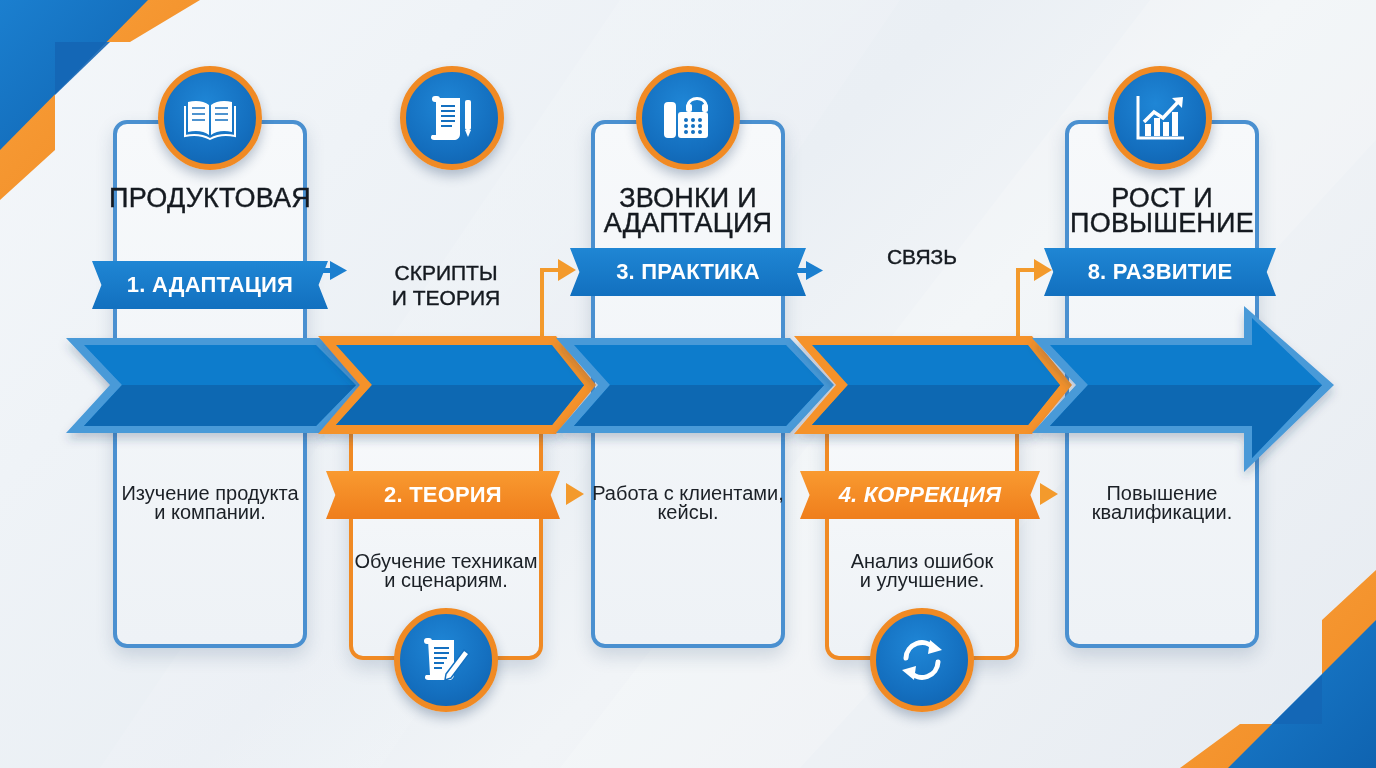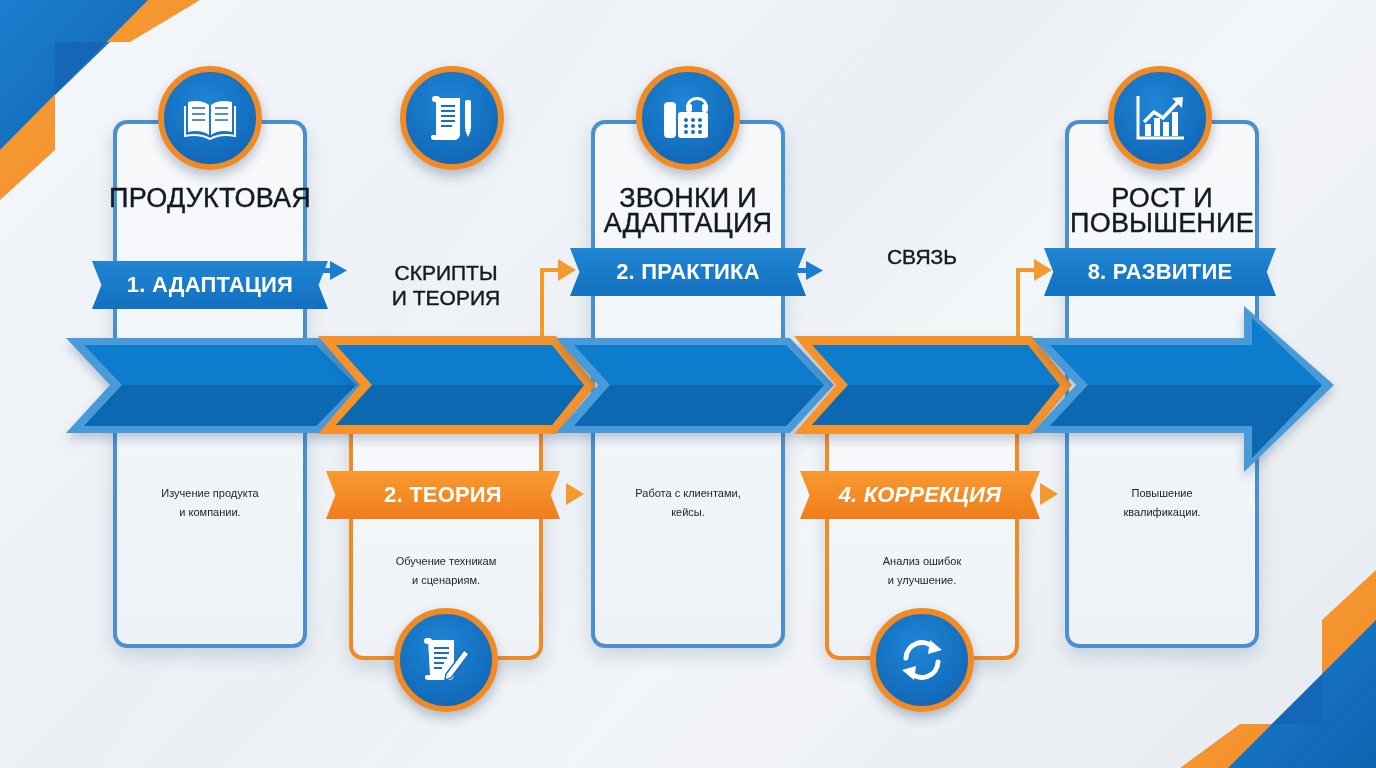--- a/index.html
+++ b/index.html
@@ -34,21 +34,21 @@
     line-height: 25px;
     letter-spacing: 0.2px;
     -webkit-text-stroke: 0.4px #151a20;
   }
   .card-title span { display: block; }
 
   .desc {
     position: absolute;
     width: 200px;
     text-align: center;
-    font-size: 11px;
+    font-size: 20px;
     color: #1b2026;
     line-height: 19px;
   }
   .desc span { display: block; }
 
   
   .ribbon {
     position: absolute;
     height: 48px;
     color: #fff;
@@ -255,21 +255,21 @@
     <path d="M30 18 C30 8 48 8 48 18" fill="none" stroke="#fff" stroke-width="3"></path>
     <rect x="28" y="16" width="6" height="8" rx="2" fill="#fff"></rect>
     <rect x="44" y="16" width="6" height="8" rx="2" fill="#fff"></rect>
   </svg>
 </div>
 <div class="card-title" style="left:578px; top:186px;">
   <span>ЗВОНКИ И</span>
   <span>АДАПТАЦИЯ</span>
 </div>
 <div class="ribbon blue" style="left:570px; top:248px; width:236px;">
-  <span>2. ПРАКТИКА</span>
+  <span>3. ПРАКТИКА</span>
 </div>
 <div class="desc" style="left:588px; top:484px;">
   <span>Работа с клиентами,</span>
   <span>кейсы.</span>
 </div>
 
 <div class="plain-title" style="left:822px; top:244px;">
   <span>СВЯЗЬ</span>
 </div>
 <div class="ribbon orange" style="left:800px; top:471px; width:240px;font-style:italic;">

